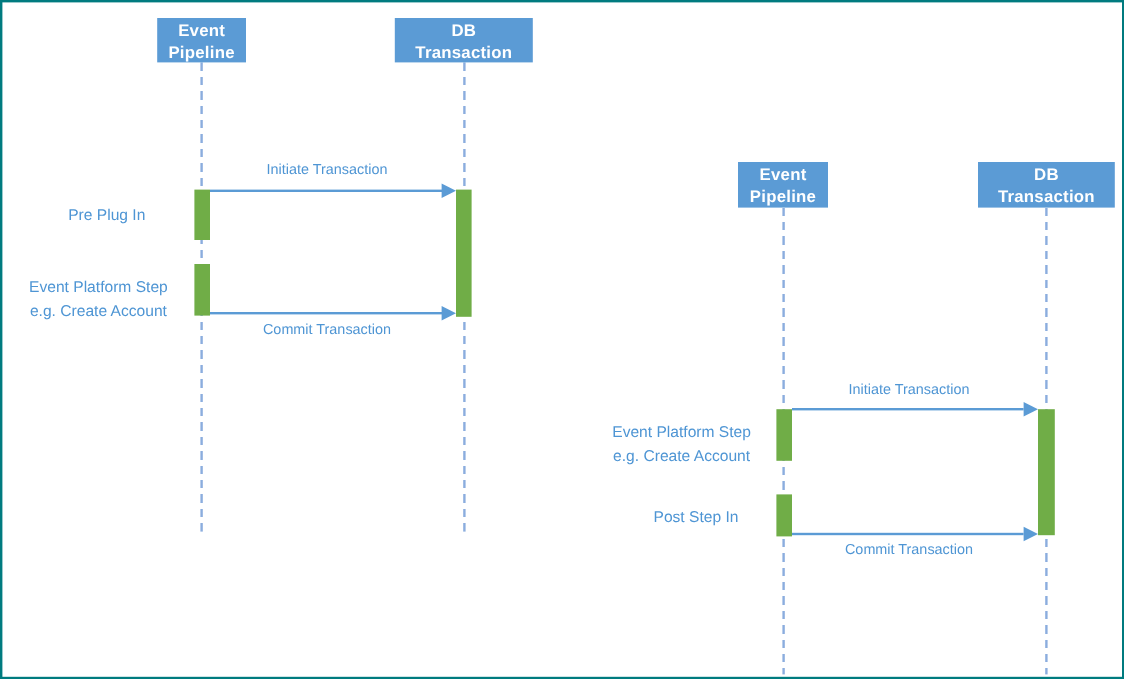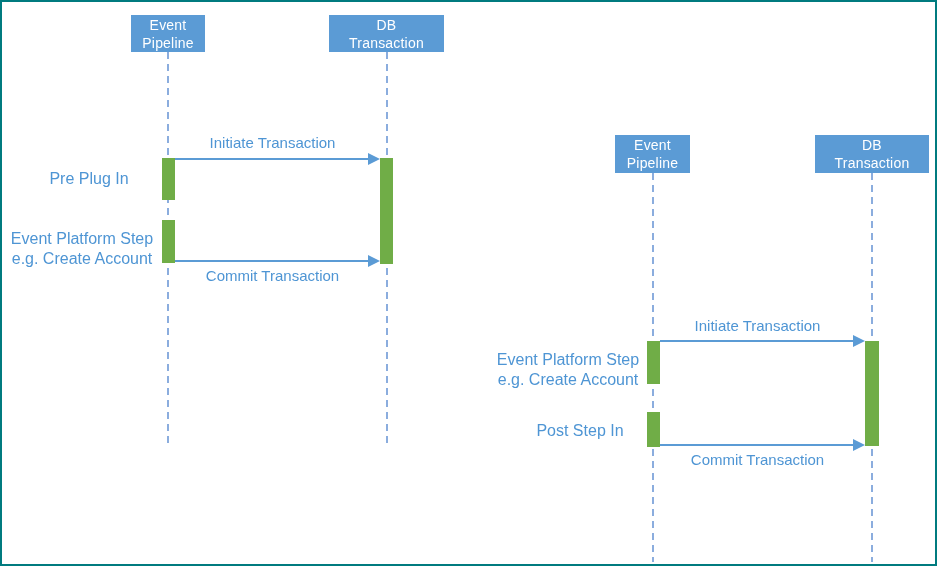--- a/index.html
+++ b/index.html
@@ -19,21 +19,21 @@
     box-sizing:border-box;
     background:var(--background);
     border:2px solid var(--page-border);
     font-family:"Liberation Sans", sans-serif;
     overflow:hidden;
   }
   .abs{position:absolute;}
   .actor{
     background:var(--actor-fill);
     color:var(--actor-text);
-    font-weight:normal;
+    font-weight:bold;
     font-size:14px;
     line-height:18px;
     text-align:center;
     display:flex;flex-direction:column;justify-content:center;
     letter-spacing:.2px;
   }
   .lifeline{
     width:2px;
     background-image:repeating-linear-gradient(to bottom, var(--lifeline) 0px, var(--lifeline) 7px, transparent 7px, transparent 12px);
   }
@@ -46,28 +46,28 @@
     background:var(--message-line);
   }
   .arrow-head{
     width:0;height:0;
     border-top:6px solid transparent;
     border-bottom:6px solid transparent;
     border-left:12px solid var(--message-line);
   }
   .msg-label{
     color:var(--label-text);
-    font-size:15px;
+    font-size:12px;
     text-align:center;
     width:205px;
     white-space:nowrap;
   }
   .step-label{
     color:var(--label-text);
-    font-size:16px;
+    font-size:13px;
     line-height:20px;
     text-align:center;
     width:170px;
     white-space:nowrap;
   }
 </style>
 </head>
 <body>
 
 <div class="canvas">

